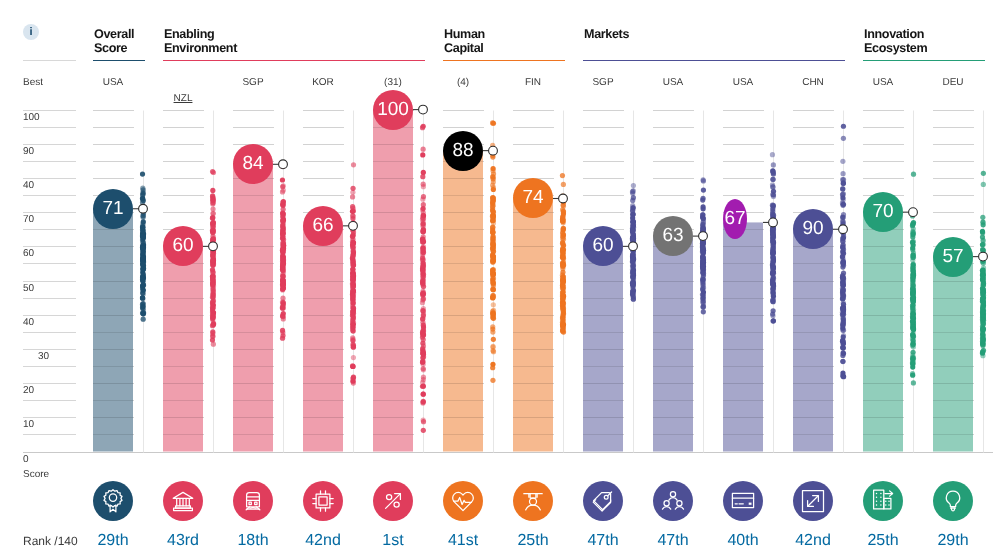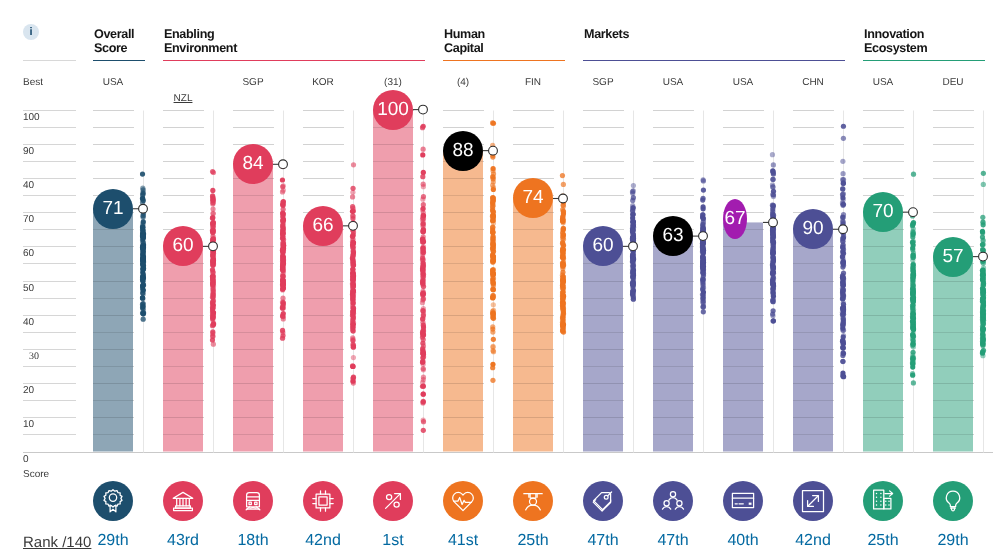--- a/index.html
+++ b/index.html
@@ -28,21 +28,21 @@
 
   
   .bub{position:absolute;border-radius:50%;display:flex;align-items:center;justify-content:center;
        color:#fff;font-size:19px;font-weight:normal;}
 
   
   .icon-circle{position:absolute;width:40px;height:40px;border-radius:50%;}
   .icon-circle svg{position:absolute;left:8px;top:8px;}
 
   .rank{position:absolute;font-size:16px;font-weight:normal;color:#0369a1;text-align:center;width:60px;}
-  .rank-lbl{position:absolute;font-size:15px;color:#3a3a3a;text-decoration:underline;}
+  .rank-lbl{position:absolute;font-size:12px;color:#3a3a3a;}
 </style>
 </head>
 <body>
 
 <div id="stage">
     <div id="info-icon">
       <span class="glyph">i</span>
     </div>
     <div class="ghead" style="left: 94px; top: 28px;">
       <div>Overall</div>
@@ -2445,34 +2445,34 @@
         <circle cx="983" cy="256.617" r="4.4" fill="#fff" stroke="#2e2e2e" stroke-width="1.1"></circle>
       </g>
     </svg>
     <div class="axlabel" style="left: 23px; top: 111.6px;">100</div>
     <div class="axlabel" style="left: 23px; top: 145.79px;">90</div>
     <div class="axlabel" style="left: 23px; top: 179.98px;">40</div>
     <div class="axlabel" style="left: 23px; top: 214.17px;">70</div>
     <div class="axlabel" style="left: 23px; top: 248.36px;">60</div>
     <div class="axlabel" style="left: 23px; top: 282.55px;">50</div>
     <div class="axlabel" style="left: 23px; top: 316.74px;">40</div>
-    <div class="axlabel" style="left: 29px; top: 350.93px; font-family: Liberation Serif, serif;">30</div>
+    <div class="axlabel" style="left: 38px; top: 350.93px;">30</div>
     <div class="axlabel" style="left: 23px; top: 385.12px;">20</div>
     <div class="axlabel" style="left: 23px; top: 419.31px;">10</div>
     <div class="axlabel" style="left: 23px; top: 453.5px;">0</div>
     <div class="axlabel" style="left: 23px; top: 469px;">Score</div>
     <div class="bub" style="width: 40px; height: 40px; left: 93px; top: 188.751px; background: rgb(29, 78, 109);">71</div>
     <div class="bub" style="width: 40px; height: 40px; left: 163px; top: 226.36px; background: rgb(224, 61, 92);">60</div>
     <div class="bub" style="width: 40px; height: 40px; left: 233px; top: 144.304px; background: rgb(224, 61, 92);">84</div>
     <div class="bub" style="width: 40px; height: 40px; left: 303px; top: 205.846px; background: rgb(224, 61, 92);">66</div>
     <div class="bub" style="width: 40px; height: 40px; left: 373px; top: 89.6px; background: rgb(224, 61, 92);">100</div>
     <div class="bub" style="width: 40px; height: 40px; left: 443px; top: 130.628px; background: #000000;">88</div>
     <div class="bub" style="width: 40px; height: 40px; left: 513px; top: 178.494px; background: rgb(238, 116, 32);">74</div>
     <div class="bub" style="width: 40px; height: 40px; left: 583px; top: 226.36px; background: rgb(77, 79, 149);">60</div>
-    <div class="bub" style="width: 40px; height: 40px; left: 653px; top: 216.103px; background: #000000;">63</div>
+    <div class="bub" style="width: 40px; height: 40px; left: 653px; top: 216.103px; background: #737373;">63</div>
     <div class="bub" style="width: 24px; height: 40px; left: 723px; top: 199px; background: #a21caf;">67</div>
     <div class="bub" style="width: 40px; height: 40px; left: 793px; top: 209.265px; background: rgb(77, 79, 149);">90</div>
     <div class="bub" style="width: 40px; height: 40px; left: 863px; top: 192.17px; background: rgb(36, 158, 119);">70</div>
     <div class="bub" style="width: 40px; height: 40px; left: 933px; top: 236.617px; background: rgb(36, 158, 119);">57</div>
     <div class="icon-circle" style="left: 93px; top: 481px; background: rgb(29, 78, 109);">
       <svg width="24" height="24" viewBox="0 0 24 24" fill="none" stroke="#fff" stroke-width="1.25" stroke-linecap="round" stroke-linejoin="round">
         <circle cx="12" cy="8.6" r="3.7"></circle>
         <path d="M12 0.7 13.8 2.2 16 1.6 16.9 3.6 19.2 3.9 19.1 6.2 21 7.4 19.9 9.4 21 11.4 19.1 12.6 19.2 14.9 16.9 15.2 16 17.2 13.8 16.6 12 18.1 10.2 16.6 8 17.2 7.1 15.2 4.8 14.9 4.9 12.6 3 11.4 4.1 9.4 3 7.4 4.9 6.2 4.8 3.9 7.1 3.6 8 1.6 10.2 2.2Z"></path>
         <path d="M9.1 15.9V22.9l2.9-2.6 2.9 2.6v-7"></path>
       </svg>

